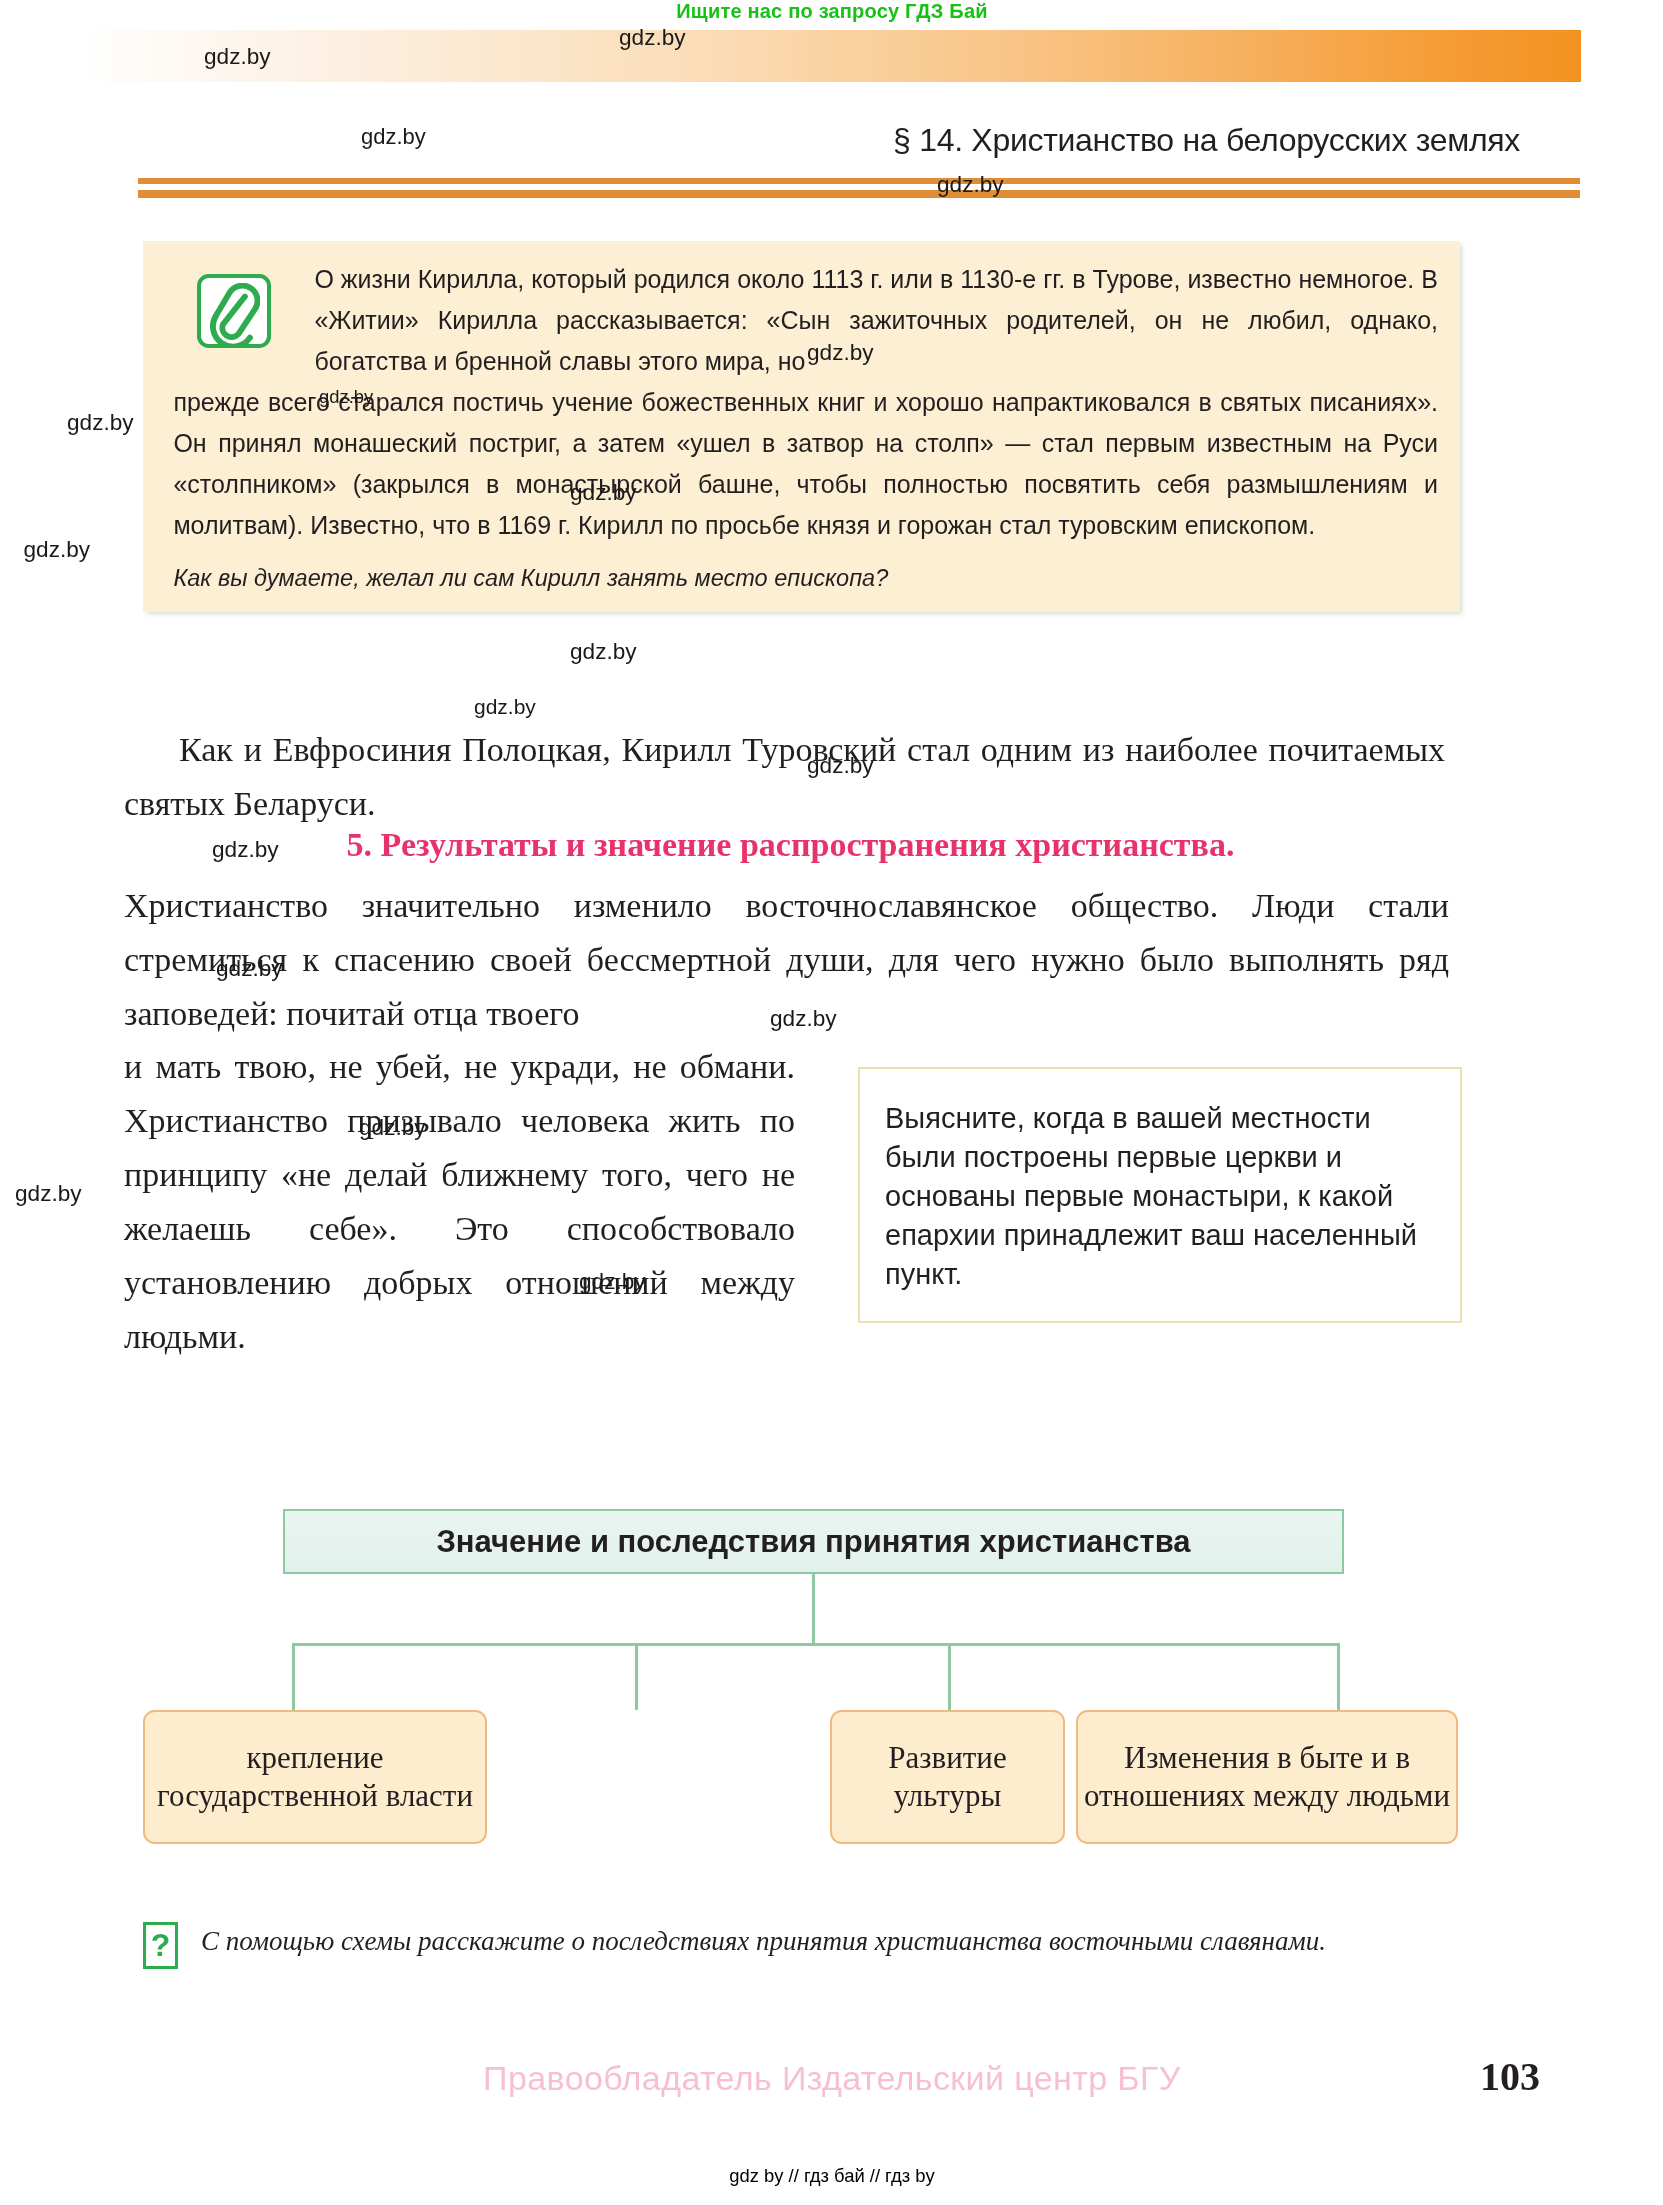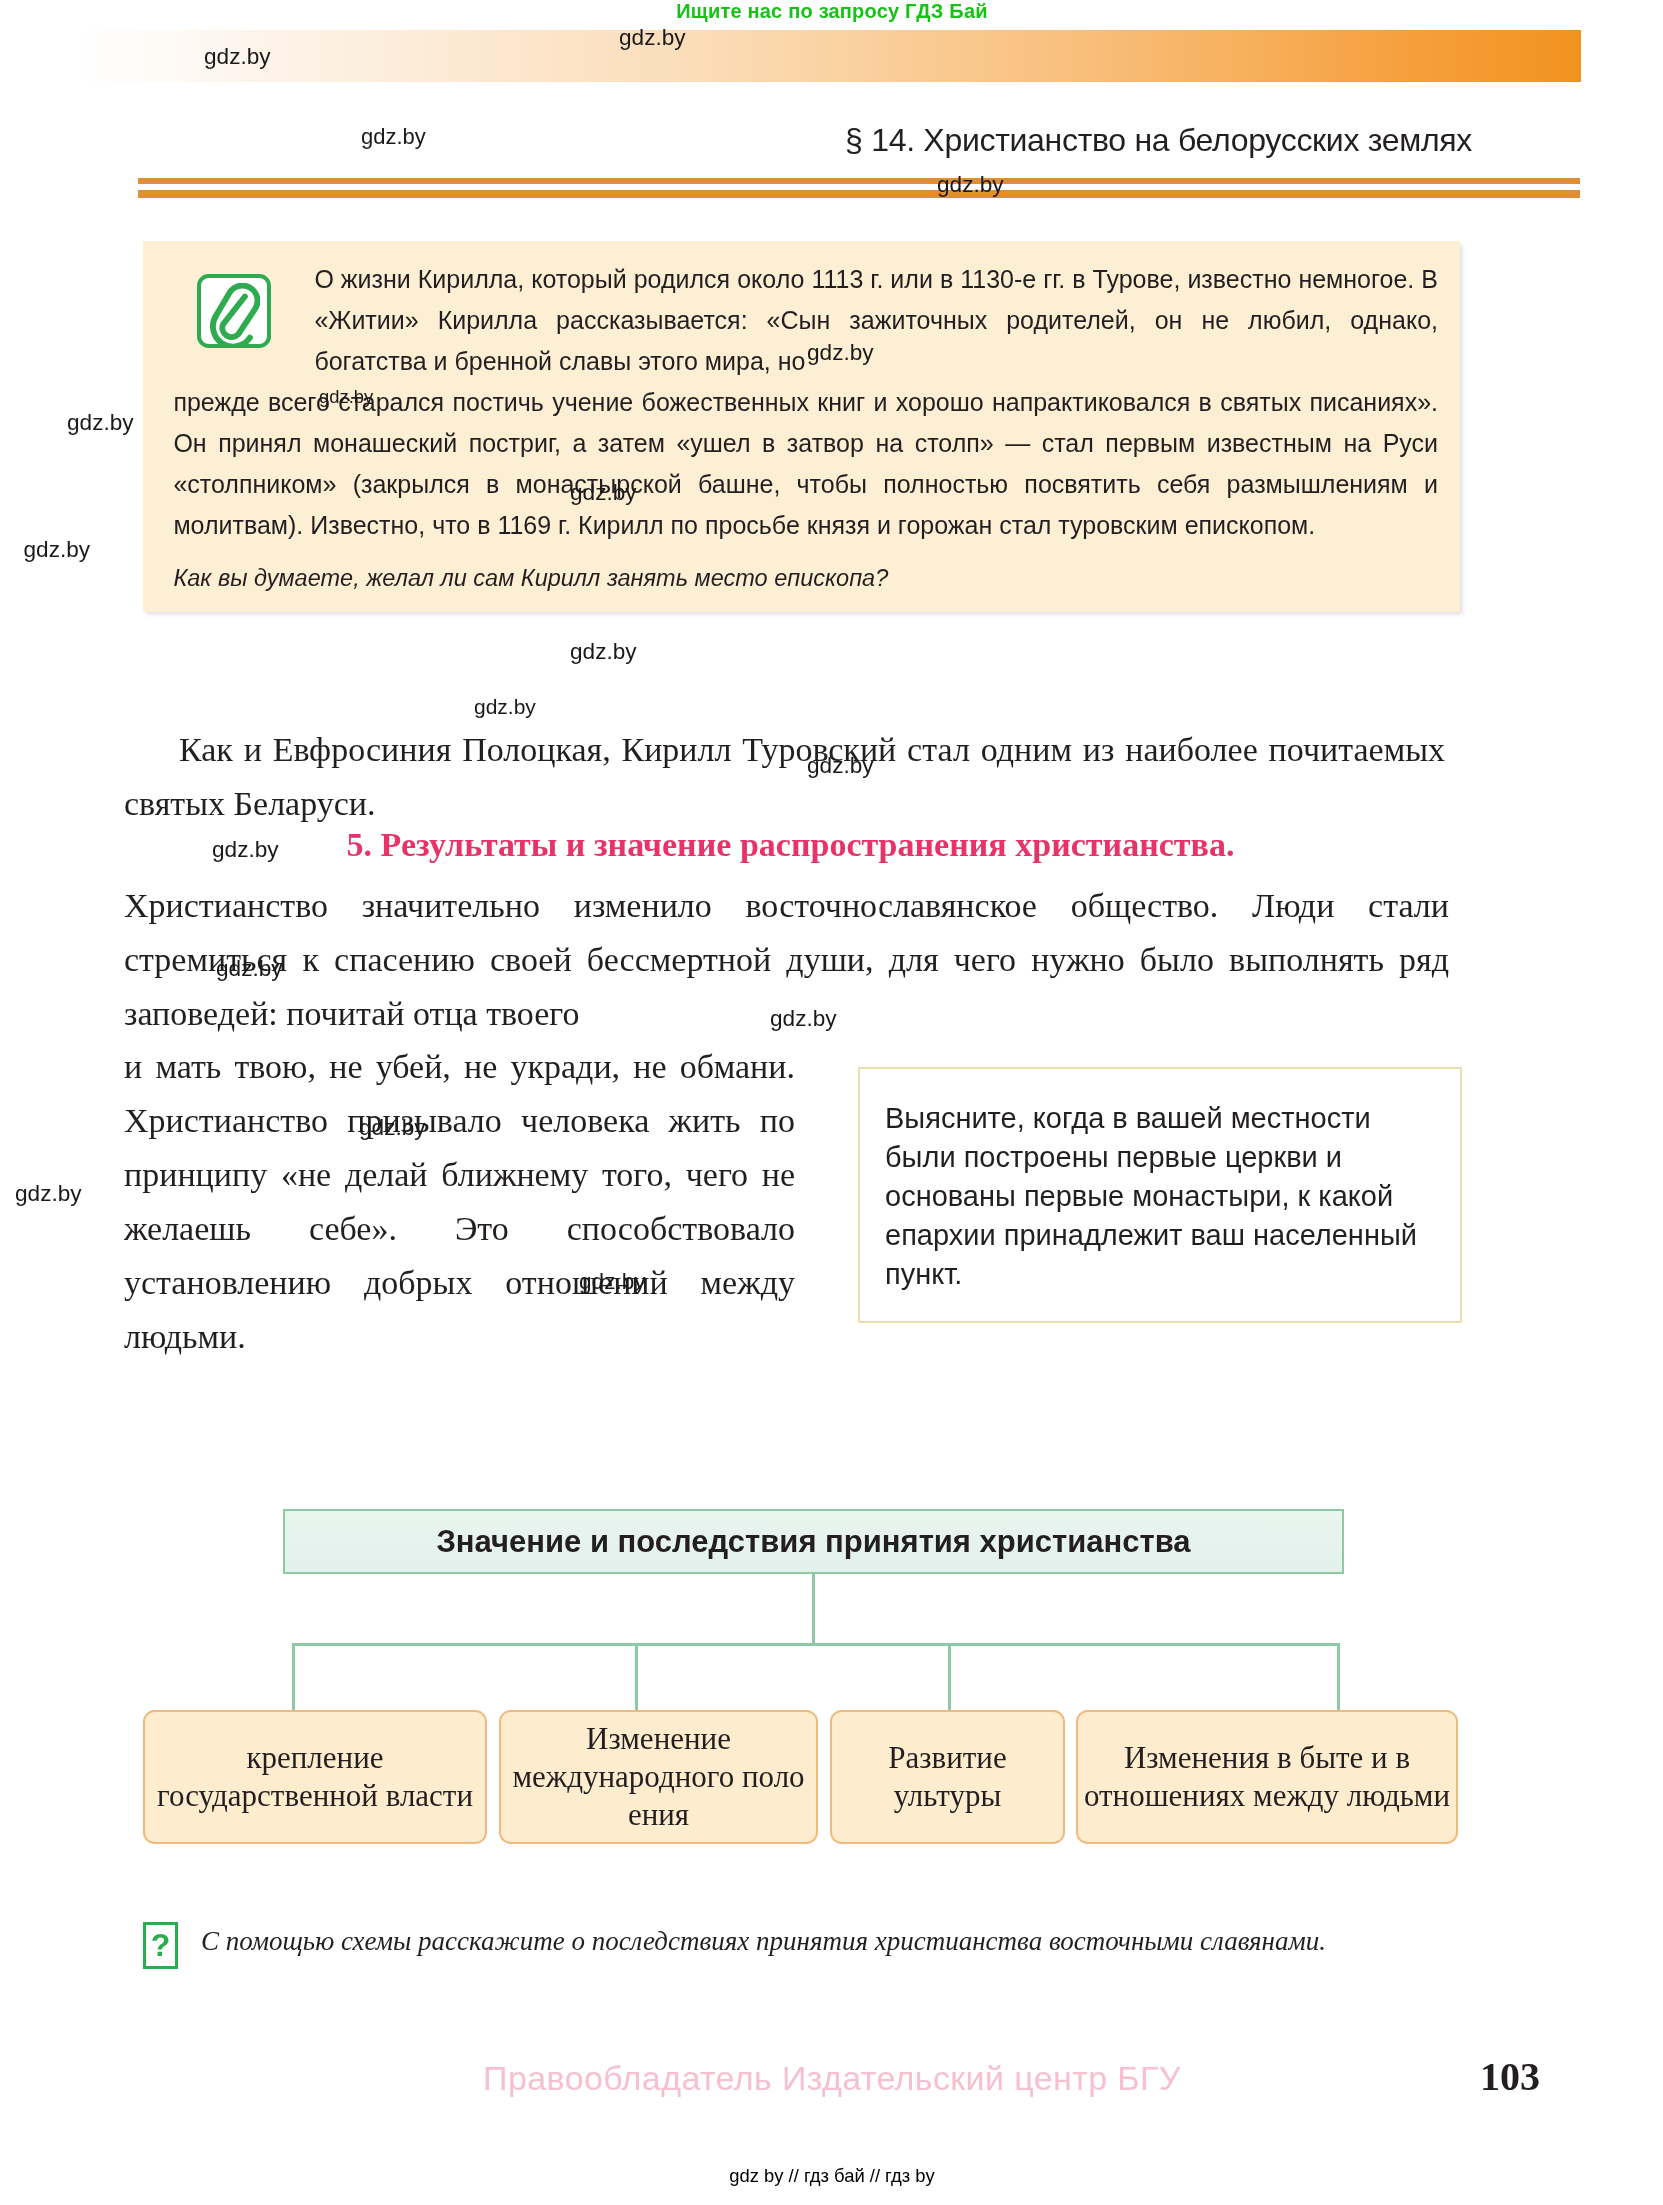--- a/index.html
+++ b/index.html
@@ -42,20 +42,21 @@
   .chapter-title {
     position: absolute;
     top: 122px;
     left: 0;
     width: 1472px;
     text-align: right;
     font-family: "Liberation Sans", sans-serif;
     font-size: 32px;
     color: #231f20;
     letter-spacing: -0.3px;
+    padding-left: 48px;
   }
   .rule-thick {
     position: absolute;
     left: 138px;
     width: 1442px;
     background: #e08e36;
   }
   .rule-a { top: 178px; height: 5.9px; }
   .rule-b { top: 190px; height: 7.5px; }
 
@@ -318,23 +319,20 @@
   <div class="conn" style="left:292px; top:134px; width:1048px; height:2.5px;"></div>
 
   <div class="conn" style="left:292px; top:134px; width:2.5px; height:67px;"></div>
   <div class="conn" style="left:635px; top:134px; width:2.5px; height:67px;"></div>
   <div class="conn" style="left:948px; top:134px; width:2.5px; height:67px;"></div>
   <div class="conn" style="left:1337px; top:134px; width:2.5px; height:67px;"></div>
 
   <div class="leaf-row">
     <div class="leaf" style="left:143px; width:344px;">
       <span>крепление государственной власти</span>
-    </div>
-    <div class="leaf" style="left:499px; width:319px;">
-      <span>Изменение международного поло ения</span>
     </div>
     <div class="leaf" style="left:830px; width:235px;">
       <span>Развитие ультуры</span>
     </div>
     <div class="leaf" style="left:1076px; width:382px;">
       <span>Изменения в быте и в отношениях между людьми</span>
     </div>
   </div>
 </div>
 

